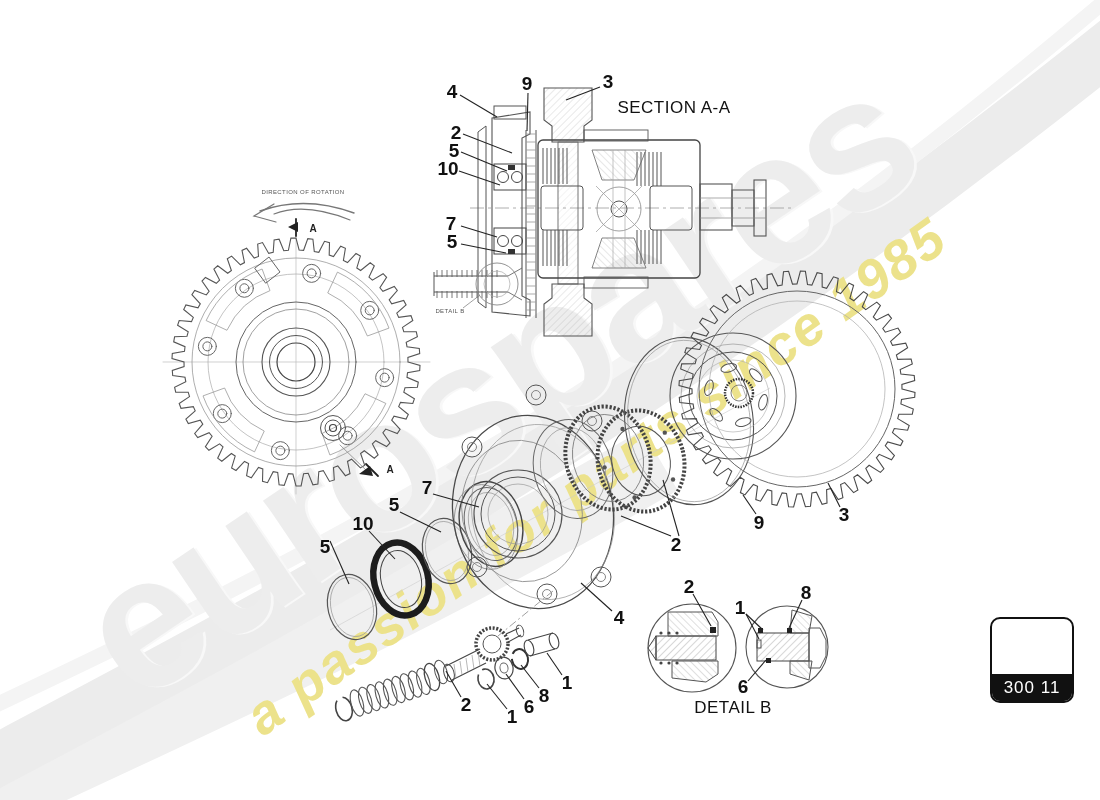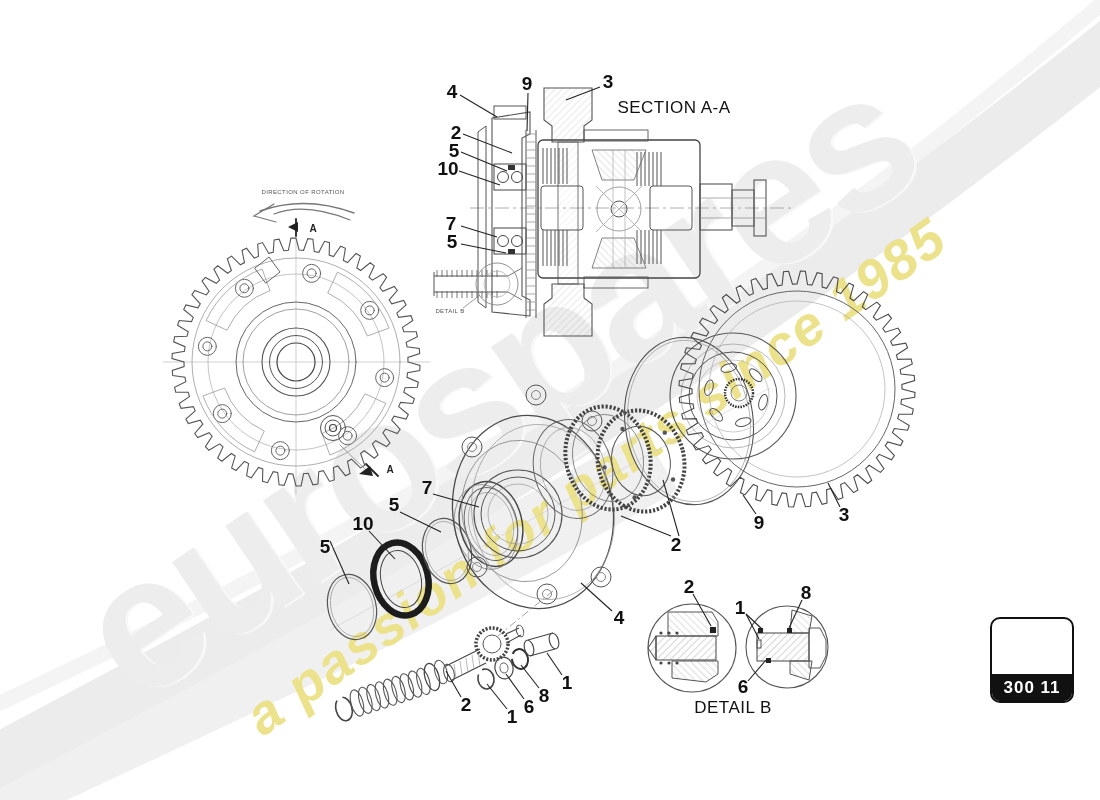--- a/index.html
+++ b/index.html
@@ -15,21 +15,21 @@
   .swoosh{position:absolute;left:0;top:0;z-index:1;}
   .art{position:absolute;left:0;top:0;z-index:4;}
   .lbl{position:absolute;z-index:5;color:#111;transform:translate(-50%,-50%);white-space:nowrap;}
   .callout{font-size:19px;font-weight:bold;}
   .view-title{font-size:17px;font-weight:normal;letter-spacing:0.5px;}
   .tiny{font-size:6px;color:#555;letter-spacing:0.4px;}
   .marker{font-size:10px;font-weight:bold;color:#222;}
   .code-box{position:absolute;left:990px;top:617px;width:84px;height:86px;z-index:5;
             border:2px solid #111;border-radius:10px;background:#fff;box-sizing:border-box;
             display:flex;flex-direction:column;justify-content:flex-end;overflow:hidden;}
-  .code-band{background:#111;color:#fff;font-size:17px;font-weight:bold;text-align:center;
+  .code-band{background:#111;color:#fff;font-size:17px;font-weight:normal;text-align:center;
              height:27px;line-height:27px;letter-spacing:1px;}
 </style>
 </head>
 <body>
 
 <div class="stage">
 
   <svg class="swoosh" width="1100" height="800" viewBox="0 0 1100 800">
     <path d="M -60,820 C 200,700 420,600 660,460" stroke="#f0f0f0" stroke-width="70" fill="none"></path>
     <path d="M -40,780 C 280,610 620,440 1130,30" stroke="#ececec" stroke-width="52" fill="none"></path>

